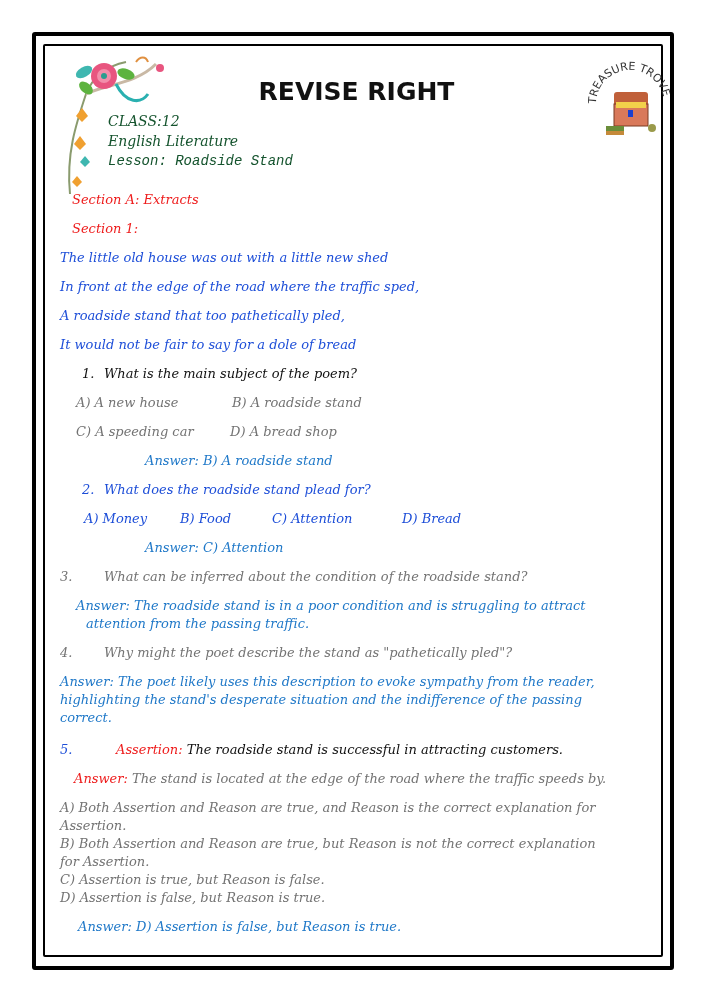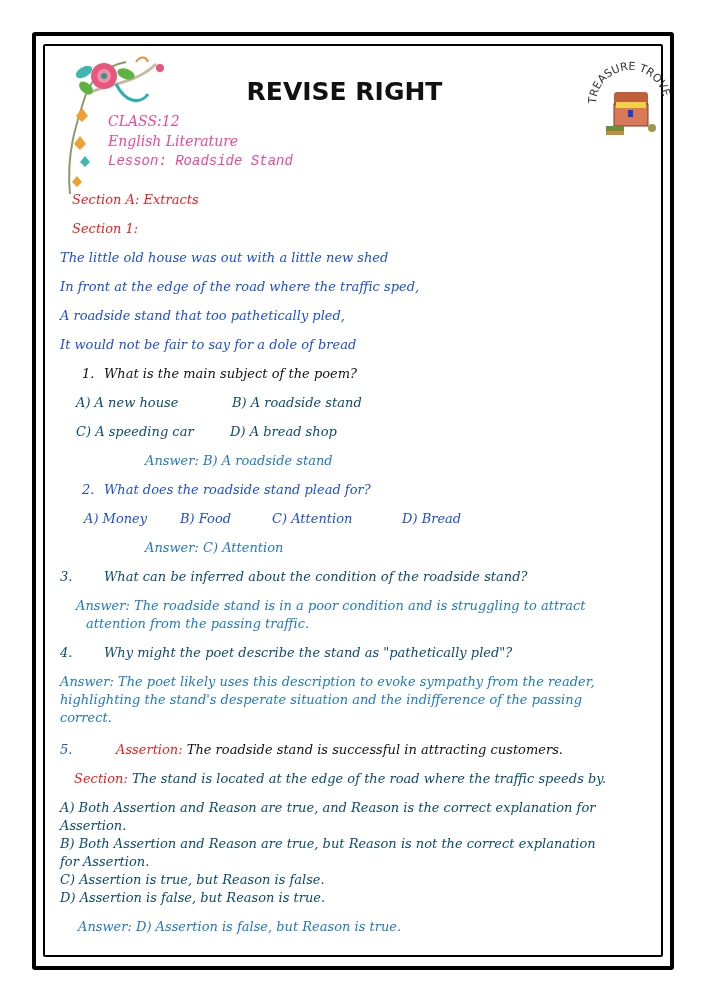--- a/index.html
+++ b/index.html
@@ -4,29 +4,29 @@
 <style>
   html, body { margin: 0; padding: 0; background: #ffffff; }
   body { width: 707px; height: 1000px; position: relative; overflow: hidden;
          font-family: "DejaVu Serif", serif; }
   .outer-border { position: absolute; left: 32px; top: 32px; width: 634px; height: 930px;
                   border: 4px solid #000; border-radius: 3px; }
   .inner-border { position: absolute; left: 43px; top: 44px; width: 616px; height: 909px;
                   border: 2px solid #000; border-radius: 2px; }
   .ornament { position: absolute; left: 56px; top: 44px; width: 120px; height: 155px; }
   .logo { position: absolute; left: 588px; top: 60px; width: 82px; height: 82px; }
-  .title { position: absolute; left: 4px; width: 681px; top: 77px; text-align: center;
+  .title { position: absolute; left: 16px; width: 681px; top: 77px; text-align: center;
            font-family: "DejaVu Sans", sans-serif; font-weight: bold; font-size: 25px;
            color: #111; letter-spacing: 0px; }
   .t { position: absolute; font-style: italic; white-space: nowrap;
        font-family: "DejaVu Serif", serif; font-size: 13px; line-height: 16px; }
-  .hdr { color: #ec4899; font-size: 14px; }
+  .hdr { color: #14532d; font-size: 14px; }
   .red { color: #ee1c1c; margin-left: 12px; }
   .purple { color: #1d4ed8; }
-  .navy { color: #0c4a6e; text-align: center; }
+  .navy { color: #737373; text-align: center; }
   .blue { color: #1f78c8; }
   .black { color: #111; }
 </style>
 </head>
 <body>
 
 <div class="outer-border"></div>
 <div class="inner-border"></div>
 
 <svg class="ornament" viewBox="0 0 120 155">
@@ -103,21 +103,21 @@
 <div class="t blue" style="left:60px; top:674px;">Answer: The poet likely uses this description to evoke sympathy from the reader,</div>
 <div class="t blue" style="left:60px; top:692px;">highlighting the stand's desperate situation and the indifference of the passing</div>
 <div class="t blue" style="left:60px; top:710px;">correct.</div>
 
 <div class="t purple" style="left:60px; top:742px;">5.</div>
 <div class="t" style="left:104px; top:742px;">
   <span class="red">Assertion:</span>
   <span class="black">The roadside stand is successful in attracting customers.</span>
 </div>
 <div class="t" style="left:62px; top:771px;">
-  <span class="red">Section:</span>
+  <span class="red">Answer:</span>
   <span class="navy">The stand is located at the edge of the road where the traffic speeds by.</span>
 </div>
 <div class="t navy" style="left:60px; top:800px;">A) Both Assertion and Reason are true, and Reason is the correct explanation for</div>
 <div class="t navy" style="left:60px; top:818px;">Assertion.</div>
 <div class="t navy" style="left:60px; top:836px;">B) Both Assertion and Reason are true, but Reason is not the correct explanation</div>
 <div class="t navy" style="left:60px; top:854px;">for Assertion.</div>
 <div class="t navy" style="left:60px; top:872px;">C) Assertion is true, but Reason is false.</div>
 <div class="t navy" style="left:60px; top:890px;">D) Assertion is false, but Reason is true.</div>
 <div class="t blue" style="left:78px; top:919px;">Answer: D) Assertion is false, but Reason is true.</div>
 

